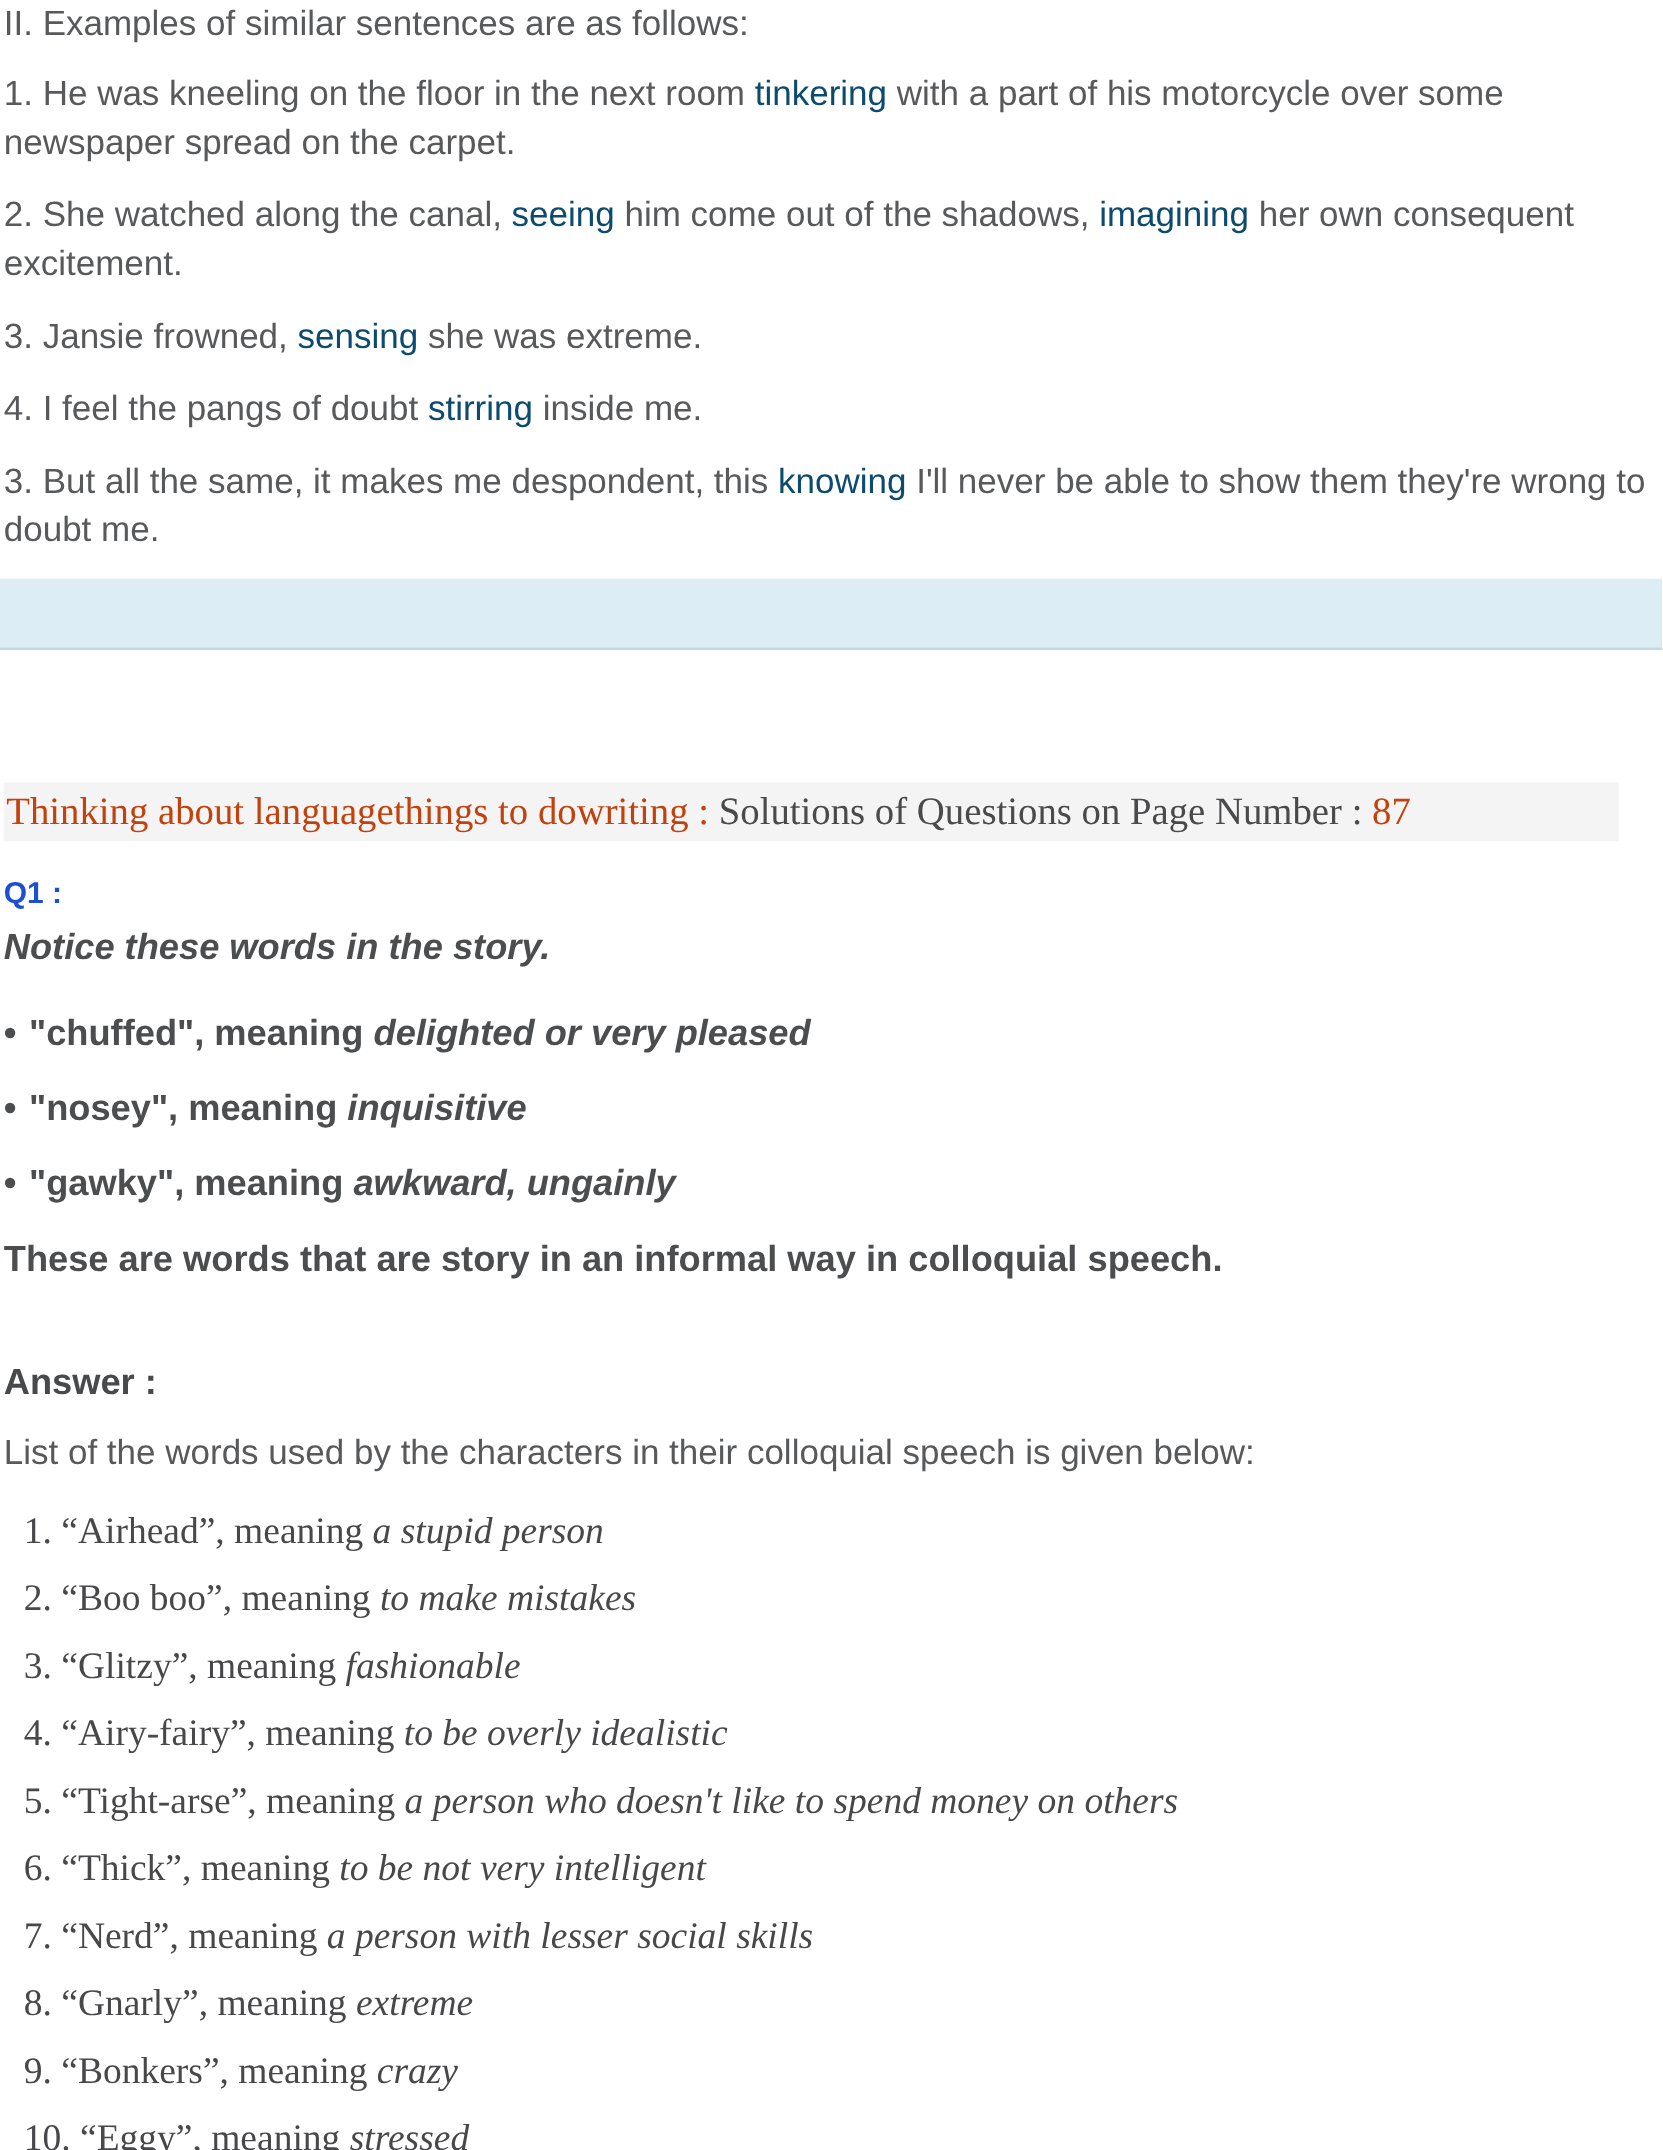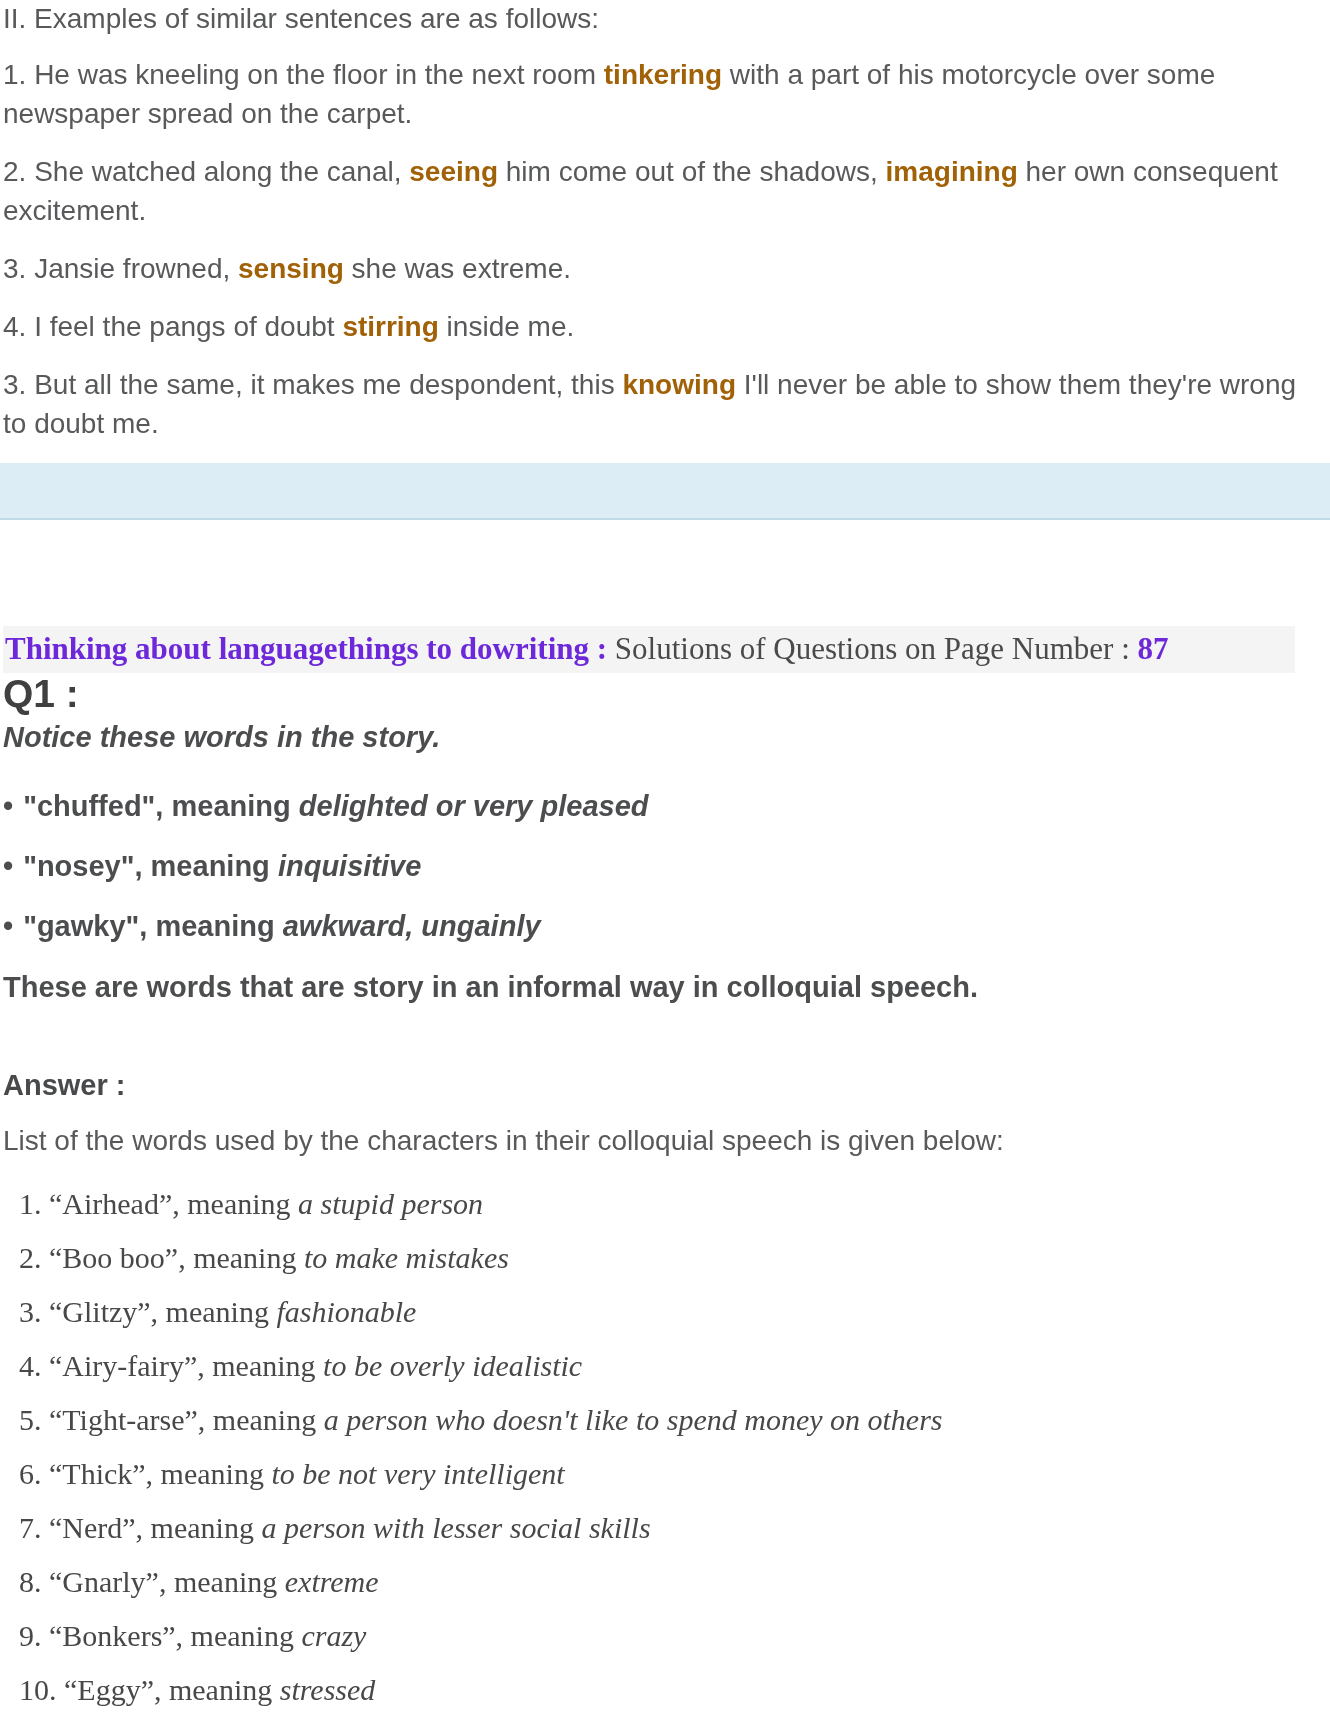--- a/index.html
+++ b/index.html
@@ -15,21 +15,21 @@
 
   
   .p {
     margin: 0;
     font-size: 28px;
     line-height: 39px;
     color: #58595b;
   }
   .intro { margin-top: 2px; line-height: 34px; }
   .para { margin-top: 19px; }
-  .p b { font-weight: 700; color: #a16207; }
+  .p b { font-weight: 400; color: #0c4a6e; }
 
   
   .divider-band {
     margin-top: 20px;
     width: 100%;
     height: 55px;
     background: #dcedf5;
     border-bottom: 2px solid #c0d9e7;
   }
 
@@ -37,28 +37,28 @@
   .heading-row {
     margin-top: 106px;
     background: #f4f4f4;
     padding: 5px 2px 6px 2px;
     width: 1288px;
     font-family: "Liberation Serif", serif;
     font-size: 31px;
     color: #4a4a4c;
     white-space: nowrap;
   }
-  .heading-row b { color: #6d28d9; font-weight: 700; margin-top: 36px; }
+  .heading-row b { color: #c2410c; font-weight: 400; margin-top: 36px; }
 
   .q-label {
-    margin: 4px 0 0 0;
-    font-size: 39px;
+    margin: 25px 0 0 0;
+    font-size: 24px;
     line-height: 34px;
     font-weight: 700;
-    color: #404040;
+    color: #1d4ed8;
   }
   .notice {
     margin: 9px 0 0 0;
     font-size: 29px;
     line-height: 34px;
     font-weight: 700;
     font-style: italic;
     color: #4c4d4f;
   }
   .bullet {

